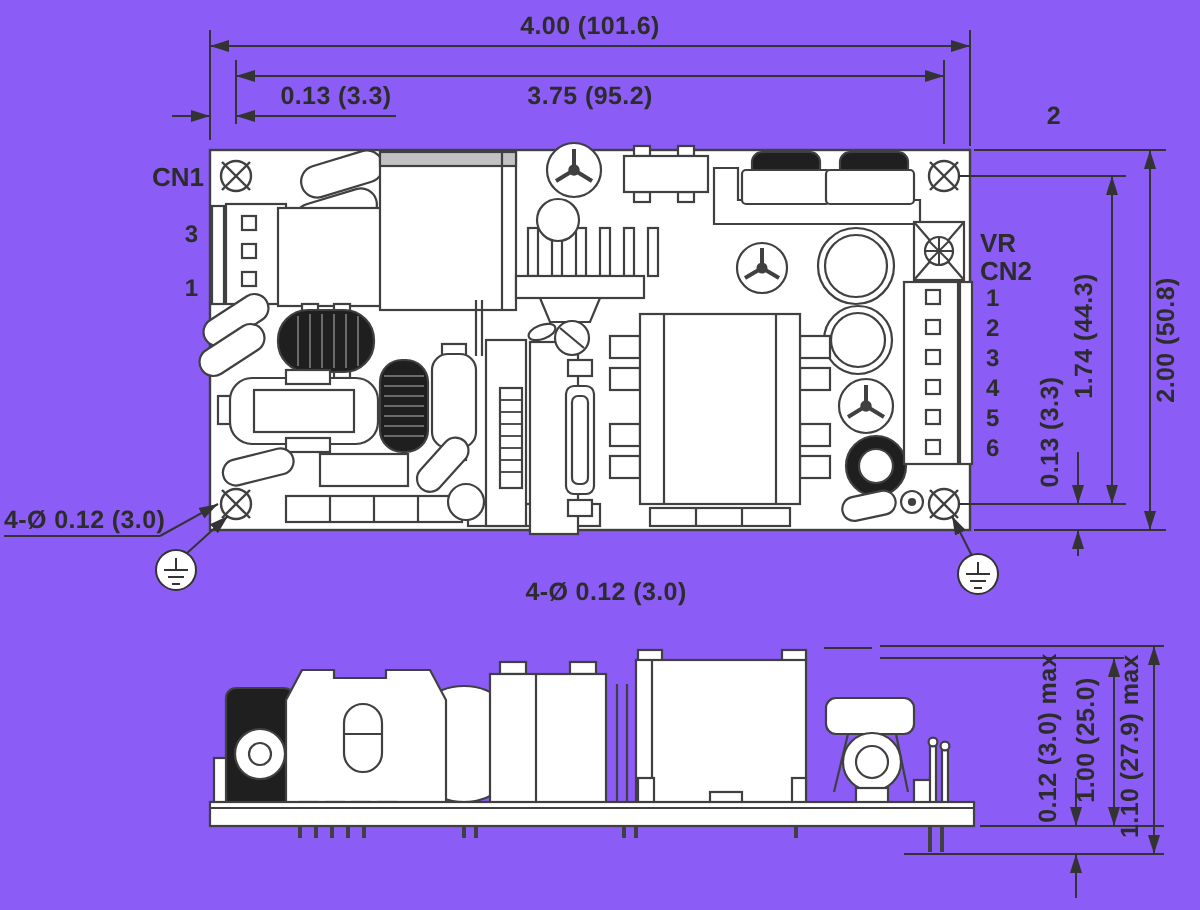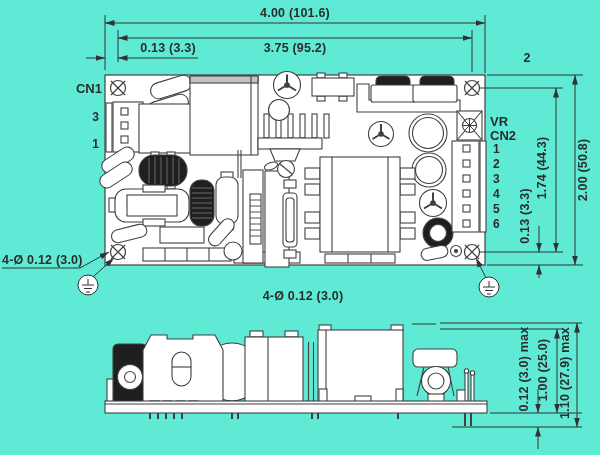--- a/index.html
+++ b/index.html
@@ -1,17 +1,17 @@
 <!DOCTYPE html>
 <html><head>
 <meta charset="utf-8">
 <style>
   html,body { margin:0; padding:0; background:#ffffff; }
   .canvas {
-    width:600px; height:455px; background:#5eead4; position:relative;
+    width:600px; height:455px; background:#8b5cf6; position:relative;
     font-family:"Liberation Sans", sans-serif;
   }
   svg { display:block; }
   .dim-text  { font:600 12.5px "Liberation Sans", sans-serif; fill:#2c2c2c; stroke:none; letter-spacing:.2px; }
   .lbl-text  { font:600 13px "Liberation Sans", sans-serif; fill:#2c2c2c; stroke:none; }
   .pin-text  { font:600 12px "Liberation Sans", sans-serif; fill:#2c2c2c; stroke:none; }
 </style>
 </head>
 <body>
 

